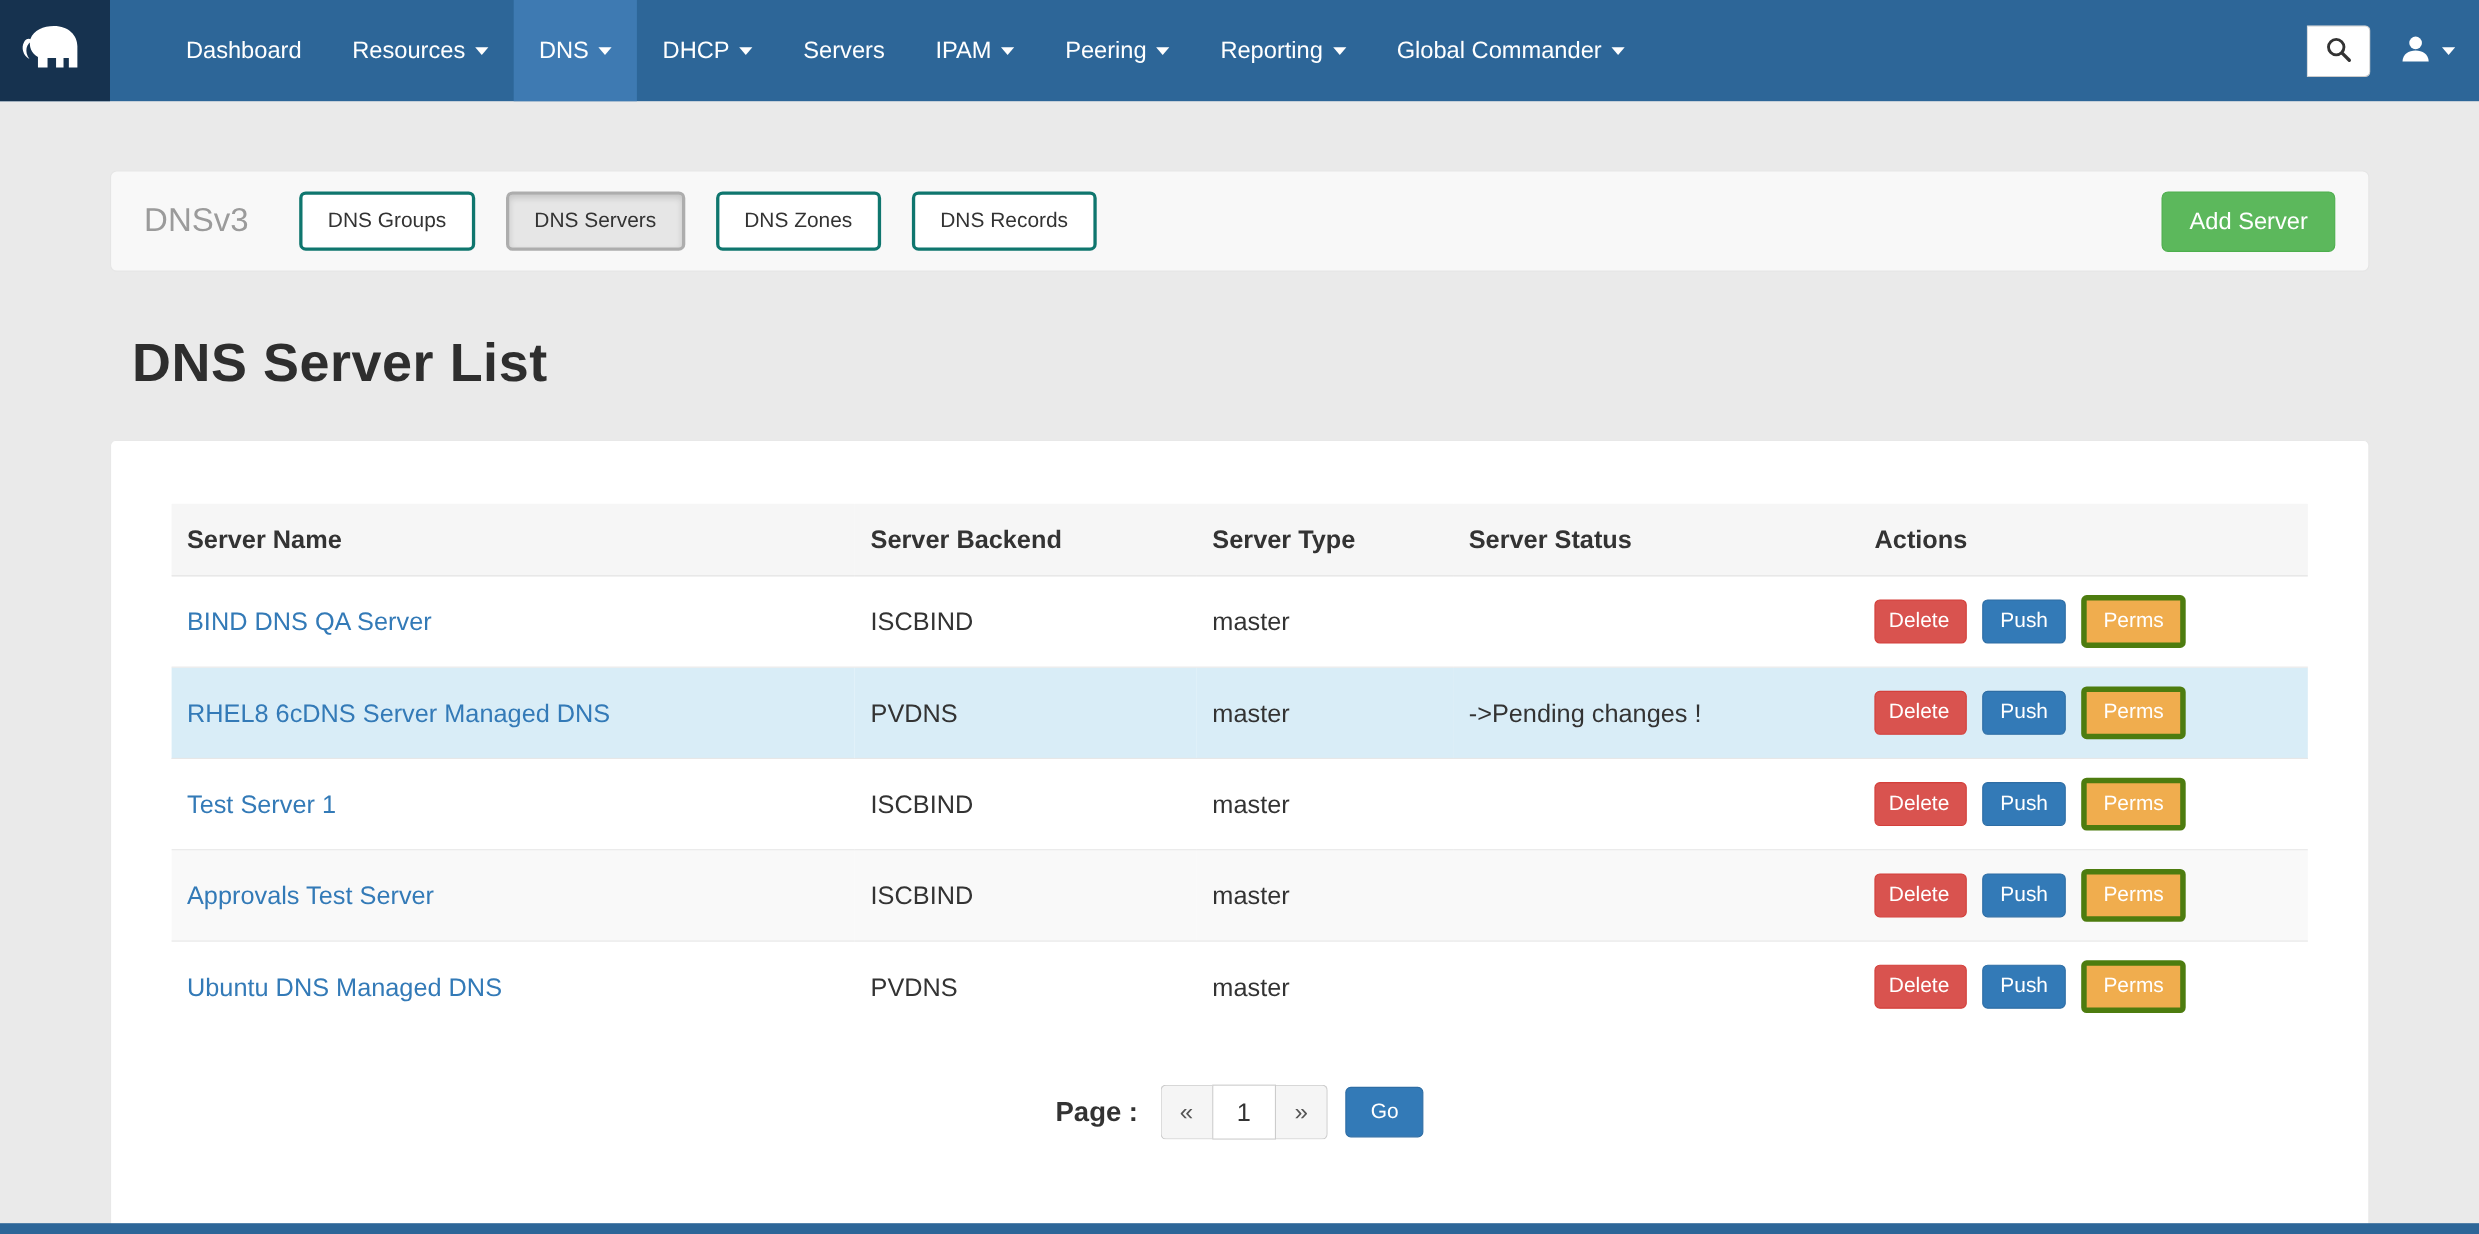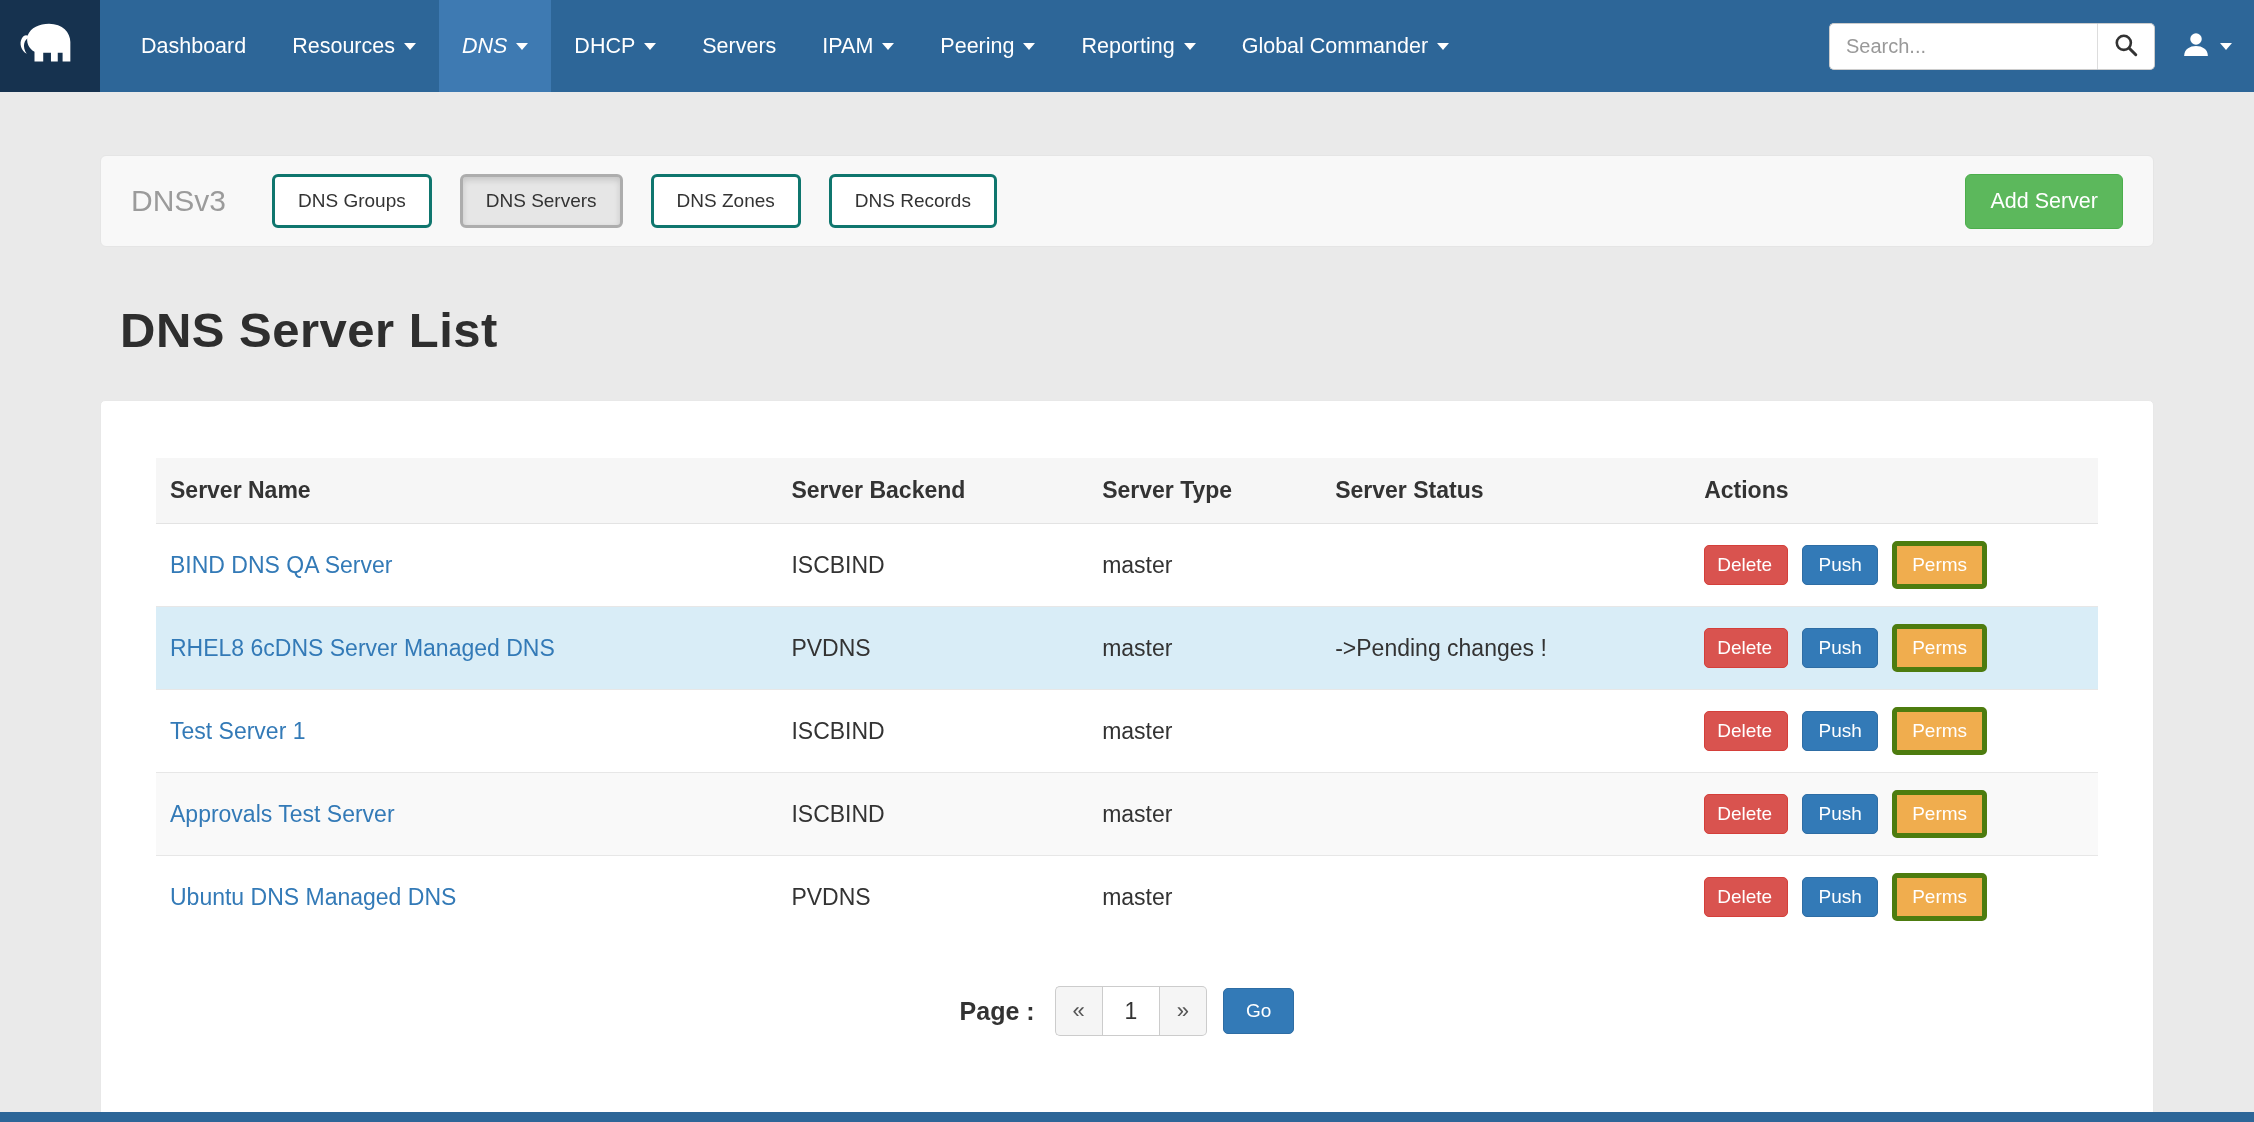--- a/index.html
+++ b/index.html
@@ -21,35 +21,35 @@
   body{
     width:2254px;height:1122px;position:relative;overflow:hidden;
     background:var(--page_bg);
     font-family:"Liberation Sans","DejaVu Sans",sans-serif;
     color:#333;
   }
 
   
   .navbar{
     height:92px;background:var(--navbar_bg);
-    display:flex;align-items:stretch;width:100%;
+    display:flex;align-items:stretch;width:100%;gap:28px;
   }
   .logo{
     width:100px;background:var(--logo_bg);
     display:flex;align-items:center;justify-content:center;flex:0 0 auto;
   }
   .logo svg{width:62px;height:62px;}
   .nav-list{
     display:flex;align-items:stretch;list-style:none;margin:0;padding:0 0 0 18px;
   }
   .nav-item{
     display:flex;align-items:center;padding:0 23px;
     color:#fff;font-size:21.5px;cursor:pointer;white-space:nowrap;
   }
-  .nav-item.active{background:var(--navbar_active);font-style:italic;}
+  .nav-item.active{background:var(--navbar_active);}
   .caret{
     display:inline-block;margin-left:9px;
     border-left:6px solid transparent;border-right:6px solid transparent;
     border-top:7px solid currentColor;
   }
   .nav-right{
     margin-left:auto;display:flex;align-items:center;padding-right:22px;
   }
   .search-group{display:flex;align-items:stretch;height:47px;}
   .search-input{
@@ -205,21 +205,20 @@
       <span>Reporting</span>
       <span class="caret"></span>
     </li>
     <li class="nav-item">
       <span>Global Commander</span>
       <span class="caret"></span>
     </li>
   </ul>
   <div class="nav-right">
     <div class="search-group">
-      <input class="search-input" type="text" placeholder="Search..." style="">
       <button class="search-btn">
         <span>
           <svg viewBox="0 0 24 24" width="26" height="26" aria-hidden="true">
             <circle cx="10" cy="10" r="6.5" fill="none" stroke="#333" stroke-width="2.4"></circle>
             <line x1="15" y1="15" x2="21" y2="21" stroke="#333" stroke-width="2.8" stroke-linecap="round"></line>
           </svg>
         </span>
       </button>
     </div>
     <div class="user-menu">

